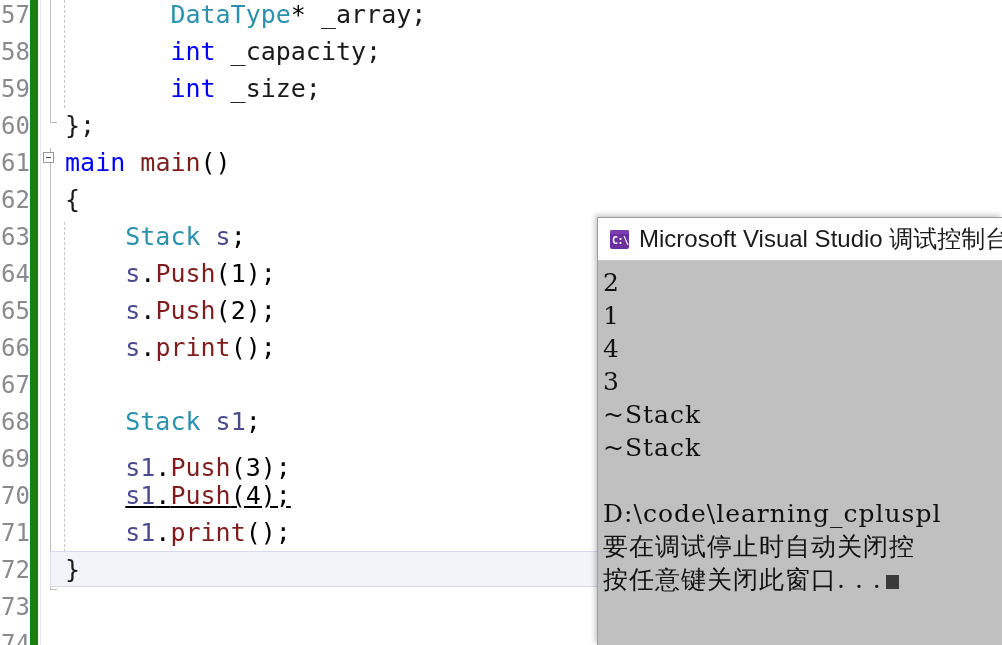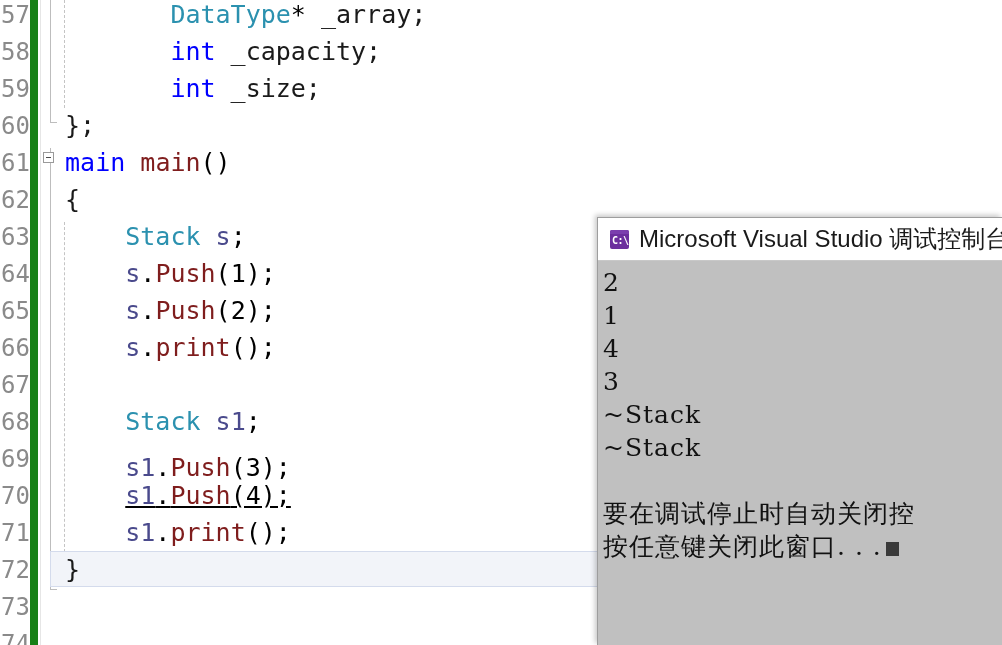--- a/index.html
+++ b/index.html
@@ -291,16 +291,17 @@
   </div>
 
   <div class="console-body" id="console-body">
       <div class="console-line"><span>2</span></div>
       <div class="console-line"><span>1</span></div>
       <div class="console-line"><span>4</span></div>
       <div class="console-line"><span>3</span></div>
       <div class="console-line"><span>~Stack</span></div>
       <div class="console-line"><span>~Stack</span></div>
       <div class="console-line blank"><span>&nbsp;</span></div>
+      <div class="console-line"><span>D:\code\learning_cpluspl</span></div>
       <div class="console-line"><span>要在调试停止时自动关闭控</span></div>
       <div class="console-line"><span>按任意键关闭此窗口. . .</span><span class="console-cursor"></span></div>
     </div>
 </div>
 
 </body></html>

